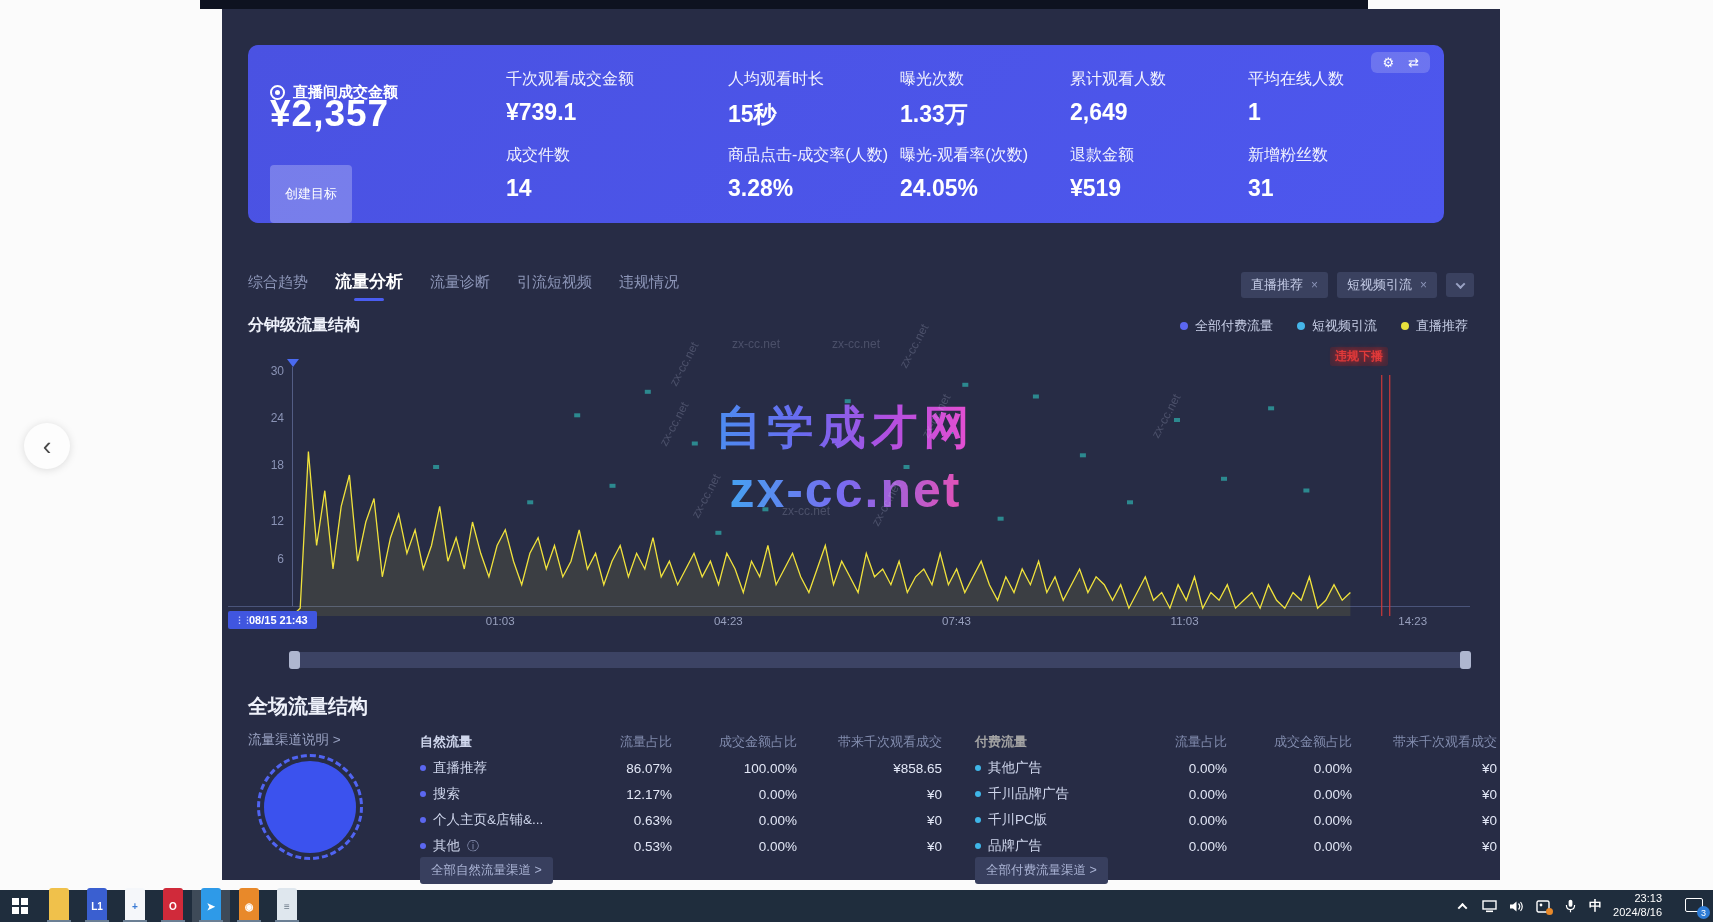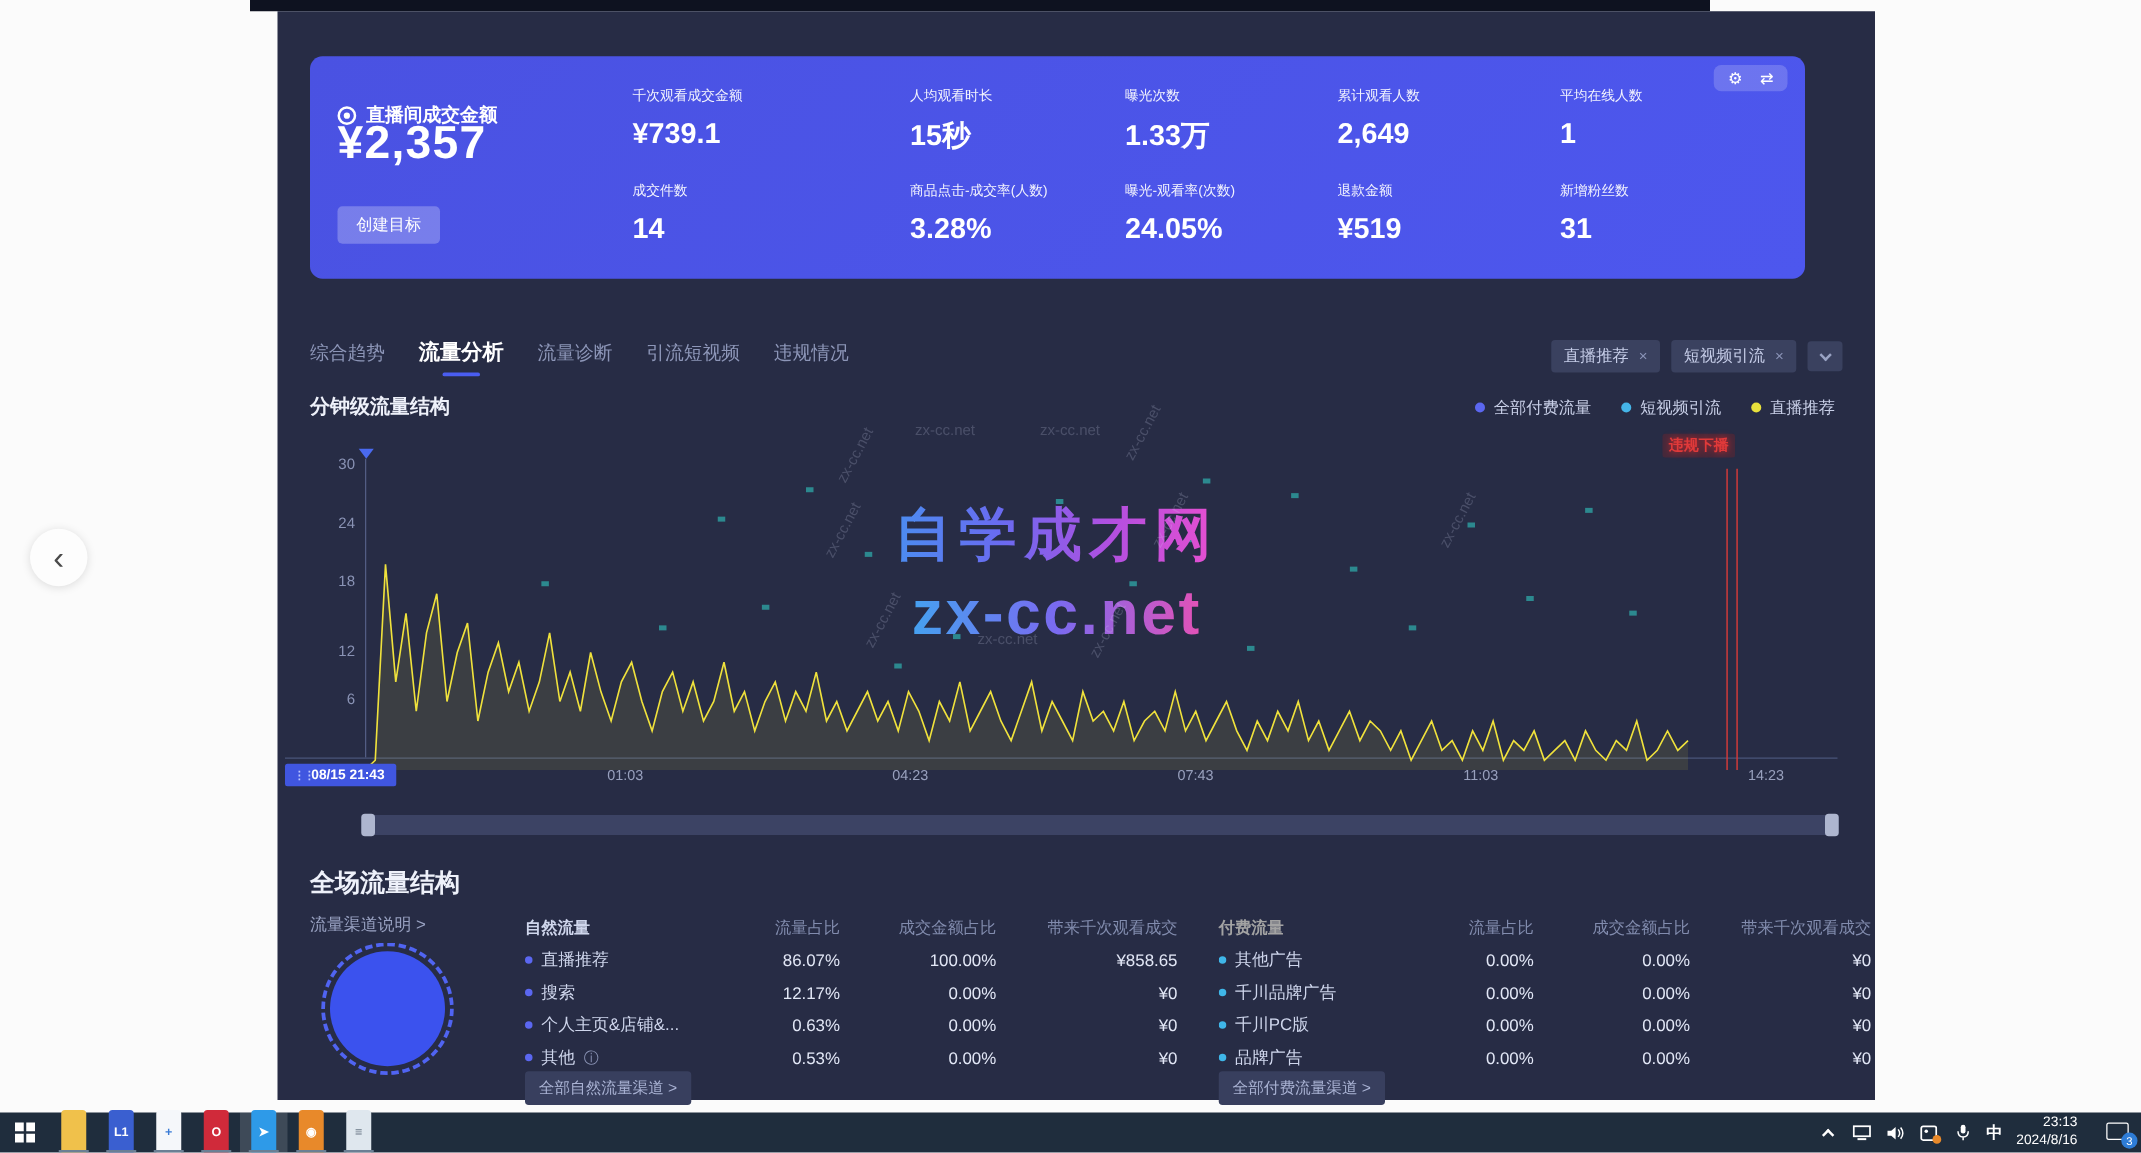--- a/index.html
+++ b/index.html
@@ -12,26 +12,26 @@
   .app-window { position:absolute; left:222px; top:9px; width:1278px; height:871px; background:#272c45; color:#e8ecf8; }
 
   
   .banner { position:absolute; left:26px; top:36px; width:1196px; height:178px; border-radius:10px;
     background:linear-gradient(135deg,#4a52e2,#4d57ee); color:#fff; }
   .banner-label-row { position:absolute; left:22px; top:22px; display:flex; align-items:center; gap:8px;
     font-size:15px; font-weight:700;margin-top:16px; }
   .target-icon { width:15px; height:15px; border:2px solid #fff; border-radius:50%; position:relative; }
   .target-icon::after { content:""; position:absolute; left:3px; top:3px; width:5px; height:5px; background:#fff; border-radius:50%; }
   .banner-value { position:absolute; left:22px; top:48px; font-size:37px; font-weight:700; letter-spacing:1px; }
-  .banner-btn { position:absolute; left:22px; top:120px; padding:6px 15px; background:rgba(255,255,255,.25);
+  .banner-btn { position:absolute; left:22px; top:120px; padding:20px 15px; background:rgba(255,255,255,.25);
     border-radius:4px; font-size:13px; cursor:pointer; }
   .banner-grid { position:absolute; left:258px; top:16px; right:40px; bottom:10px; display:grid;
     grid-template-columns:222px 172px 170px 178px 1fr; grid-auto-rows:1fr; }
   .metric { padding-top:8px; }
-  .m-label { font-size:11px; color:rgba(255,255,255,.93); margin-bottom:9px; }
+  .m-label { font-size:16px; color:rgba(255,255,255,.93); margin-bottom:9px; }
   .m-value { font-size:23px; font-weight:700; }
   .banner-actions { position:absolute; top:7px; right:14px; background:rgba(255,255,255,.18);
     border-radius:6px; padding:3px 11px; display:flex; gap:14px; font-size:13px; align-items:center; }
   .banner-actions span { cursor:pointer; }
 
   
   .tabs-row { position:absolute; left:26px; top:258px; right:26px; height:36px; display:flex; align-items:center; }
   .tabs { display:flex; gap:27px; align-items:baseline; }
   .tab { font-size:15px; color:#8d96b8; cursor:pointer; position:relative; padding-bottom:8px; }
   .tab.active { font-size:17px; font-weight:700; color:#ffffff; }

